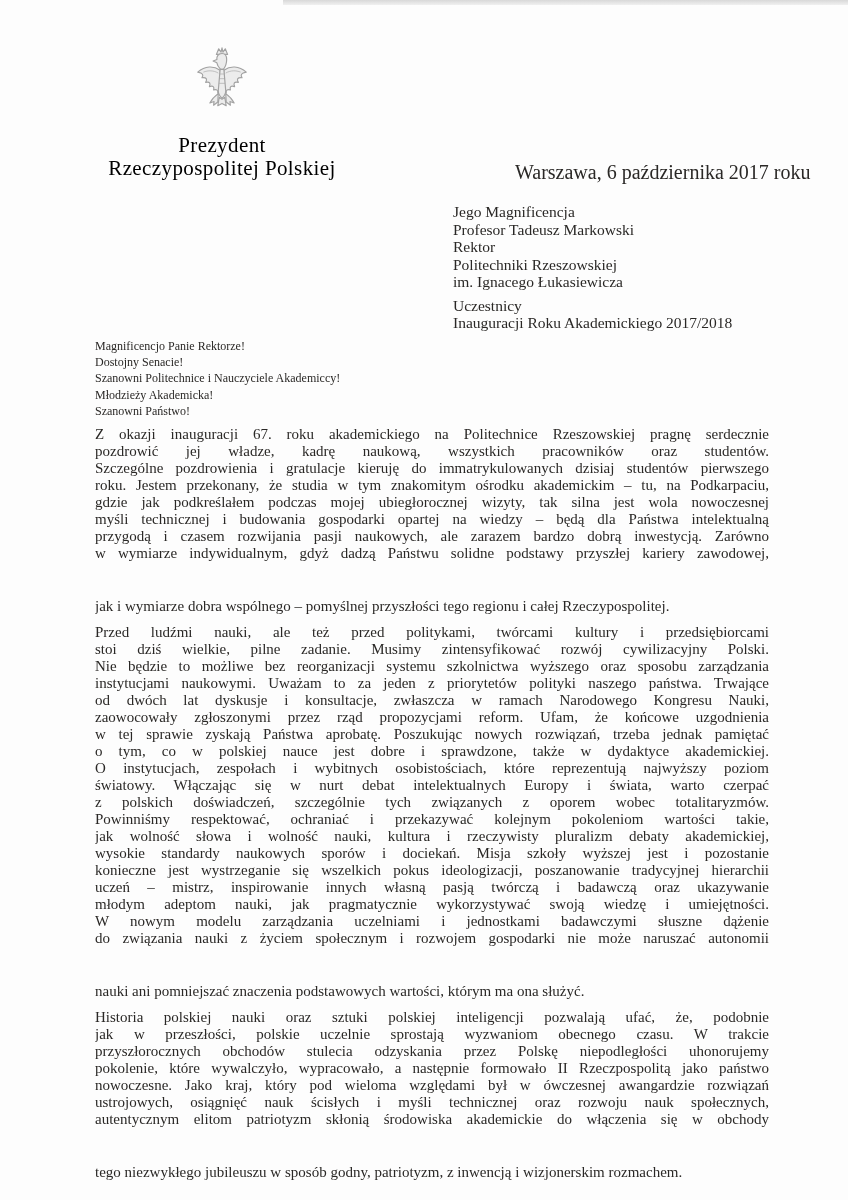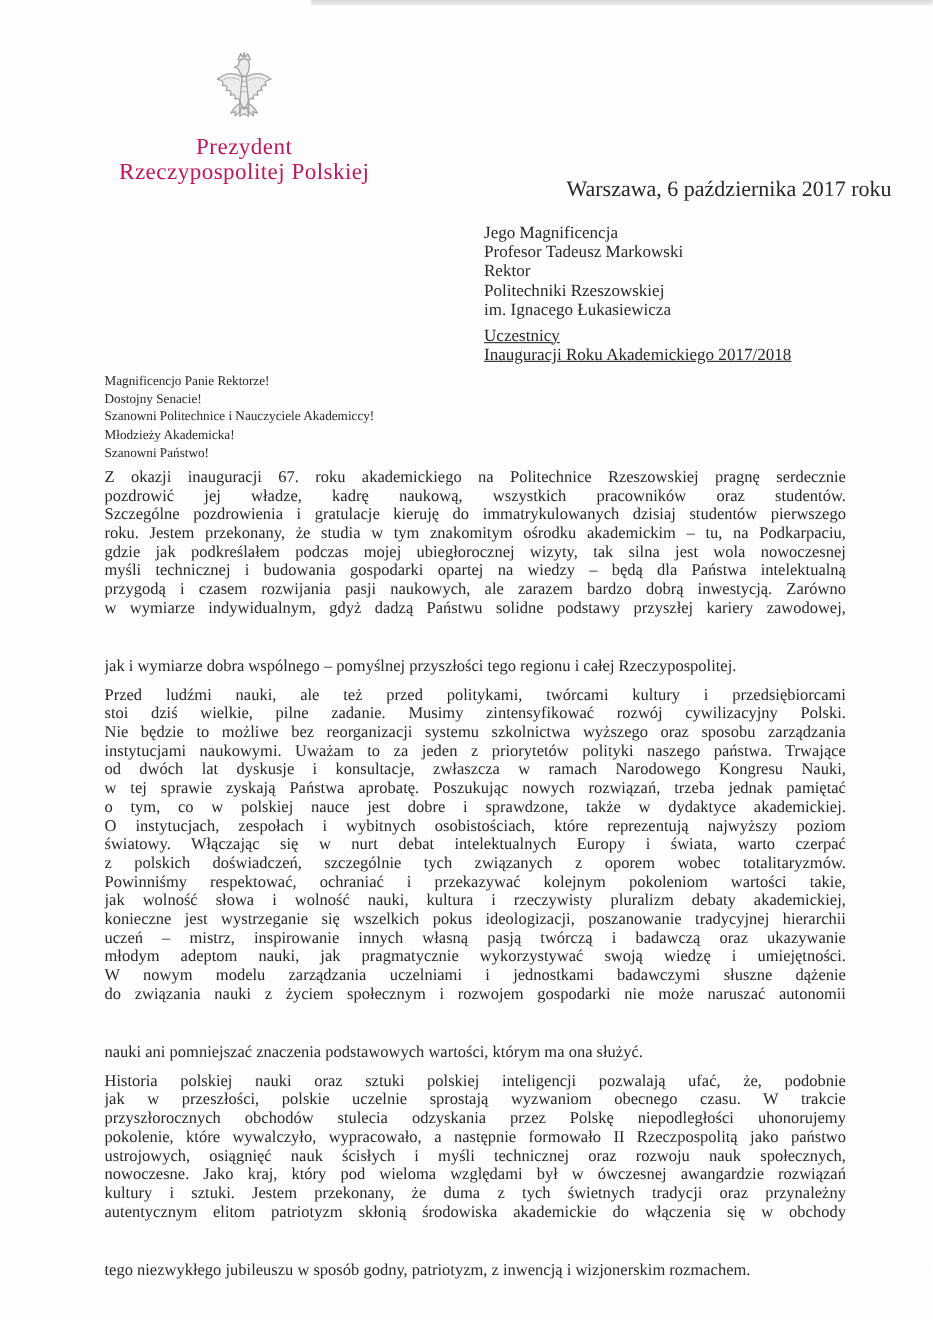--- a/index.html
+++ b/index.html
@@ -12,24 +12,24 @@
     overflow:hidden;
   }
   .scan-edge {
     position:absolute; top:0; left:283px; right:0; height:5px;
     background:linear-gradient(to bottom,#cfcfcf,#ededed);
     opacity:.8;
   }
   .letterhead { position:absolute; left:96px; top:46px; width:252px; text-align:center; }
   .emblem { width:56px; margin:0 auto; }
   .emblem svg { display:block; width:56px; height:70px; margin:0 auto; }
-  .lh-title { margin-top:6px; font-size:21px; line-height:23px; letter-spacing:.4px; color:#be185d; }
+  .lh-title { margin-top:18px; font-size:21px; line-height:23px; letter-spacing:.4px; color:#000000; }
   .dateline { position:absolute; left:515px; top:161px; font-size:20px; white-space:nowrap; }
-  .recipient { position:absolute; left:440px; top:203px; font-size:15.5px; line-height:17.5px; }
-  .addr-group + .addr-group { margin-top:6px;text-decoration:underline; }
+  .recipient { position:absolute; left:453px; top:203px; font-size:15.5px; line-height:17.5px; }
+  .addr-group + .addr-group { margin-top:6px; }
   .salutation { position:absolute; left:95px; top:338px; font-size:12px; line-height:16.2px; }
   .body-text { position:absolute; left:95px; top:426px; width:674px; font-size:15px;font-family:Liberation Serif, serif; }
   .para { margin:0 0 9px 0; }
   .para .line {
     text-align:justify;
     text-align-last:justify;
     height:17px; line-height:17px;
     overflow:hidden; white-space:nowrap;
   }
   .para .line.last { text-align-last:left;margin-top:36px; }
@@ -103,40 +103,41 @@
         <div class="line">przygodą i czasem rozwijania pasji naukowych, ale zarazem bardzo dobrą inwestycją. Zarówno</div>
         <div class="line">w wymiarze indywidualnym, gdyż dadzą Państwu solidne podstawy przyszłej kariery zawodowej,</div>
         <div class="line last">jak i wymiarze dobra wspólnego – pomyślnej przyszłości tego regionu i całej Rzeczypospolitej.</div>
       </div>
     <div class="para">
         <div class="line">Przed ludźmi nauki, ale też przed politykami, twórcami kultury i przedsiębiorcami</div>
         <div class="line">stoi dziś wielkie, pilne zadanie. Musimy zintensyfikować rozwój cywilizacyjny Polski.</div>
         <div class="line">Nie będzie to możliwe bez reorganizacji systemu szkolnictwa wyższego oraz sposobu zarządzania</div>
         <div class="line">instytucjami naukowymi. Uważam to za jeden z priorytetów polityki naszego państwa. Trwające</div>
         <div class="line">od dwóch lat dyskusje i konsultacje, zwłaszcza w ramach Narodowego Kongresu Nauki,</div>
+        <div class="line">zaowocowały zgłoszonymi przez rząd propozycjami reform. Ufam, że końcowe uzgodnienia</div>
         <div class="line">w tej sprawie zyskają Państwa aprobatę. Poszukując nowych rozwiązań, trzeba jednak pamiętać</div>
         <div class="line">o tym, co w polskiej nauce jest dobre i sprawdzone, także w dydaktyce akademickiej.</div>
         <div class="line">O instytucjach, zespołach i wybitnych osobistościach, które reprezentują najwyższy poziom</div>
         <div class="line">światowy. Włączając się w nurt debat intelektualnych Europy i świata, warto czerpać</div>
         <div class="line">z polskich doświadczeń, szczególnie tych związanych z oporem wobec totalitaryzmów.</div>
         <div class="line">Powinniśmy respektować, ochraniać i przekazywać kolejnym pokoleniom wartości takie,</div>
         <div class="line">jak wolność słowa i wolność nauki, kultura i rzeczywisty pluralizm debaty akademickiej,</div>
+        <div class="line">wysokie standardy naukowych sporów i dociekań. Misja szkoły wyższej jest i pozostanie</div>
         <div class="line">konieczne jest wystrzeganie się wszelkich pokus ideologizacji, poszanowanie tradycyjnej hierarchii</div>
         <div class="line">uczeń – mistrz, inspirowanie innych własną pasją twórczą i badawczą oraz ukazywanie</div>
         <div class="line">młodym adeptom nauki, jak pragmatycznie wykorzystywać swoją wiedzę i umiejętności.</div>
         <div class="line">W nowym modelu zarządzania uczelniami i jednostkami badawczymi słuszne dążenie</div>
         <div class="line">do związania nauki z życiem społecznym i rozwojem gospodarki nie może naruszać autonomii</div>
         <div class="line last">nauki ani pomniejszać znaczenia podstawowych wartości, którym ma ona służyć.</div>
       </div>
     <div class="para">
         <div class="line">Historia polskiej nauki oraz sztuki polskiej inteligencji pozwalają ufać, że, podobnie</div>
         <div class="line">jak w przeszłości, polskie uczelnie sprostają wyzwaniom obecnego czasu. W trakcie</div>
         <div class="line">przyszłorocznych obchodów stulecia odzyskania przez Polskę niepodległości uhonorujemy</div>
         <div class="line">pokolenie, które wywalczyło, wypracowało, a następnie formowało II Rzeczpospolitą jako państwo</div>
+        <div class="line">nowoczesne. Jako kraj, który pod wieloma względami był w ówczesnej awangardzie rozwiązań</div>
         <div class="line">ustrojowych, osiągnięć nauk ścisłych i myśli technicznej oraz rozwoju nauk społecznych,</div>
-        <div class="line">nowoczesne. Jako kraj, który pod wieloma względami był w ówczesnej awangardzie rozwiązań</div>
-        <div class="line">kultury i sztuki. Jestem przekonany, że duma z tych świetnych tradycji oraz przynależny</div>
         <div class="line">autentycznym elitom patriotyzm skłonią środowiska akademickie do włączenia się w obchody</div>
         <div class="line last">tego niezwykłego jubileuszu w sposób godny, patriotyzm, z inwencją i wizjonerskim rozmachem.</div>
       </div>
   </div>
 
 </div>
 
 </body></html>

